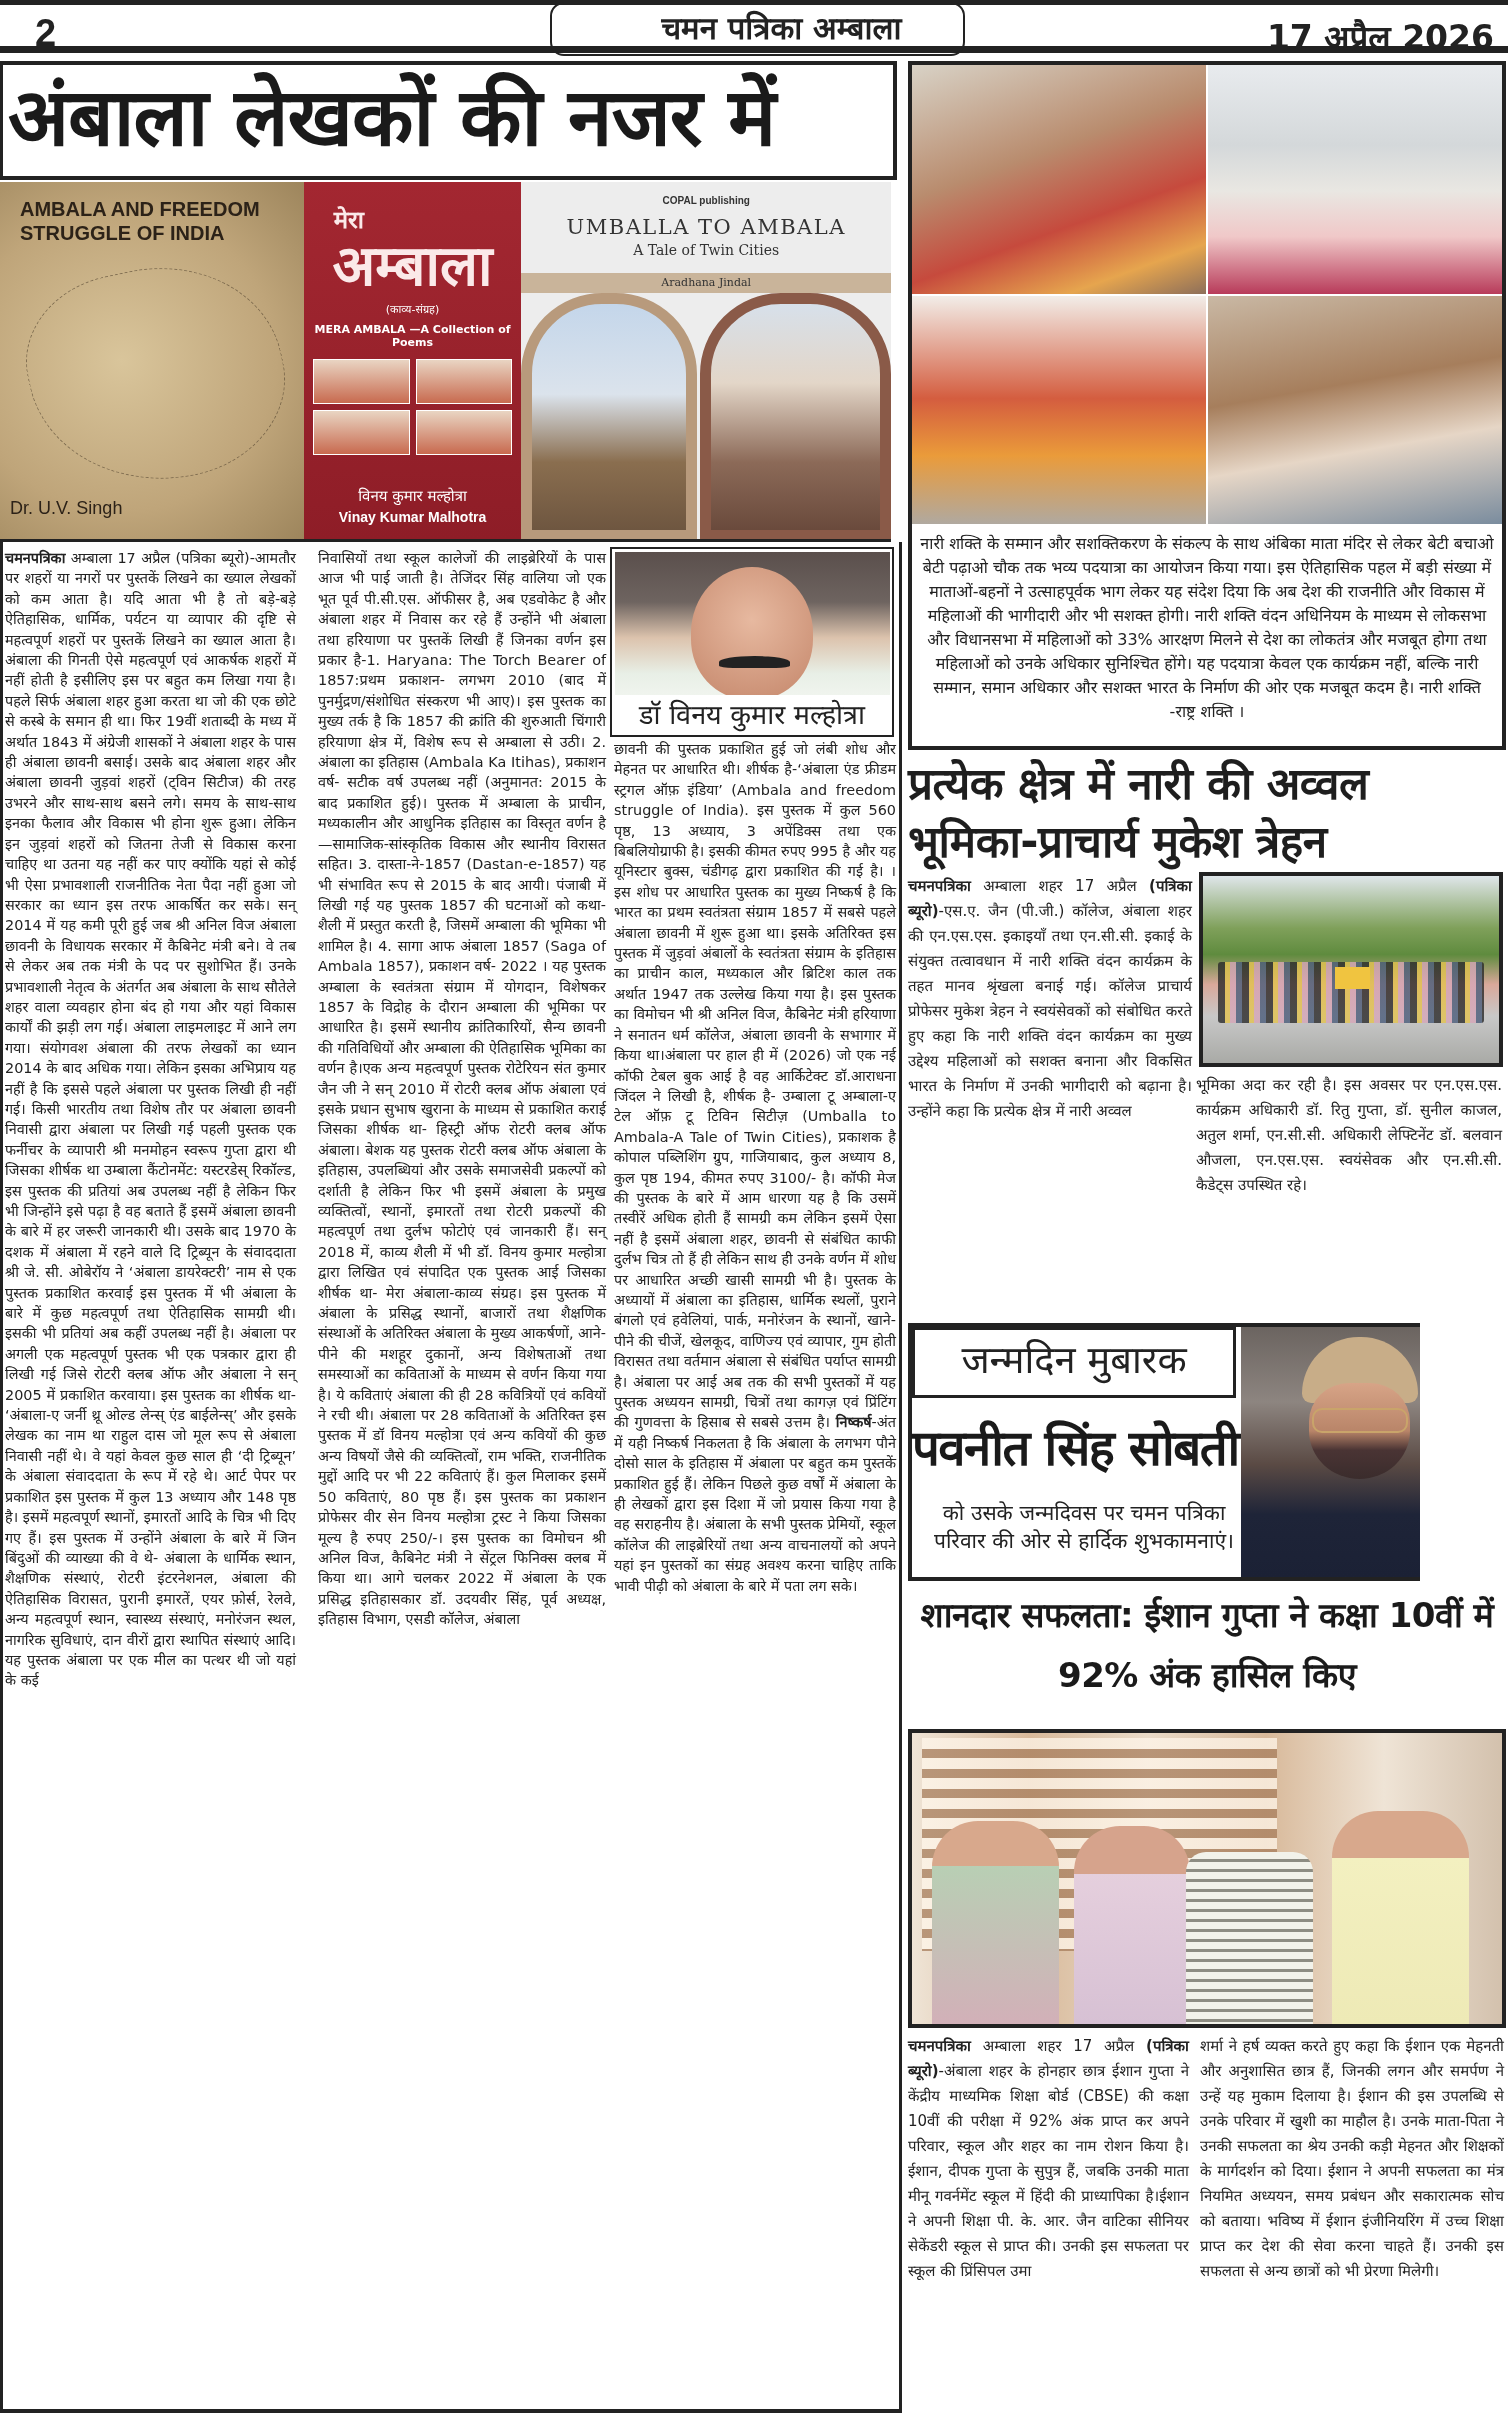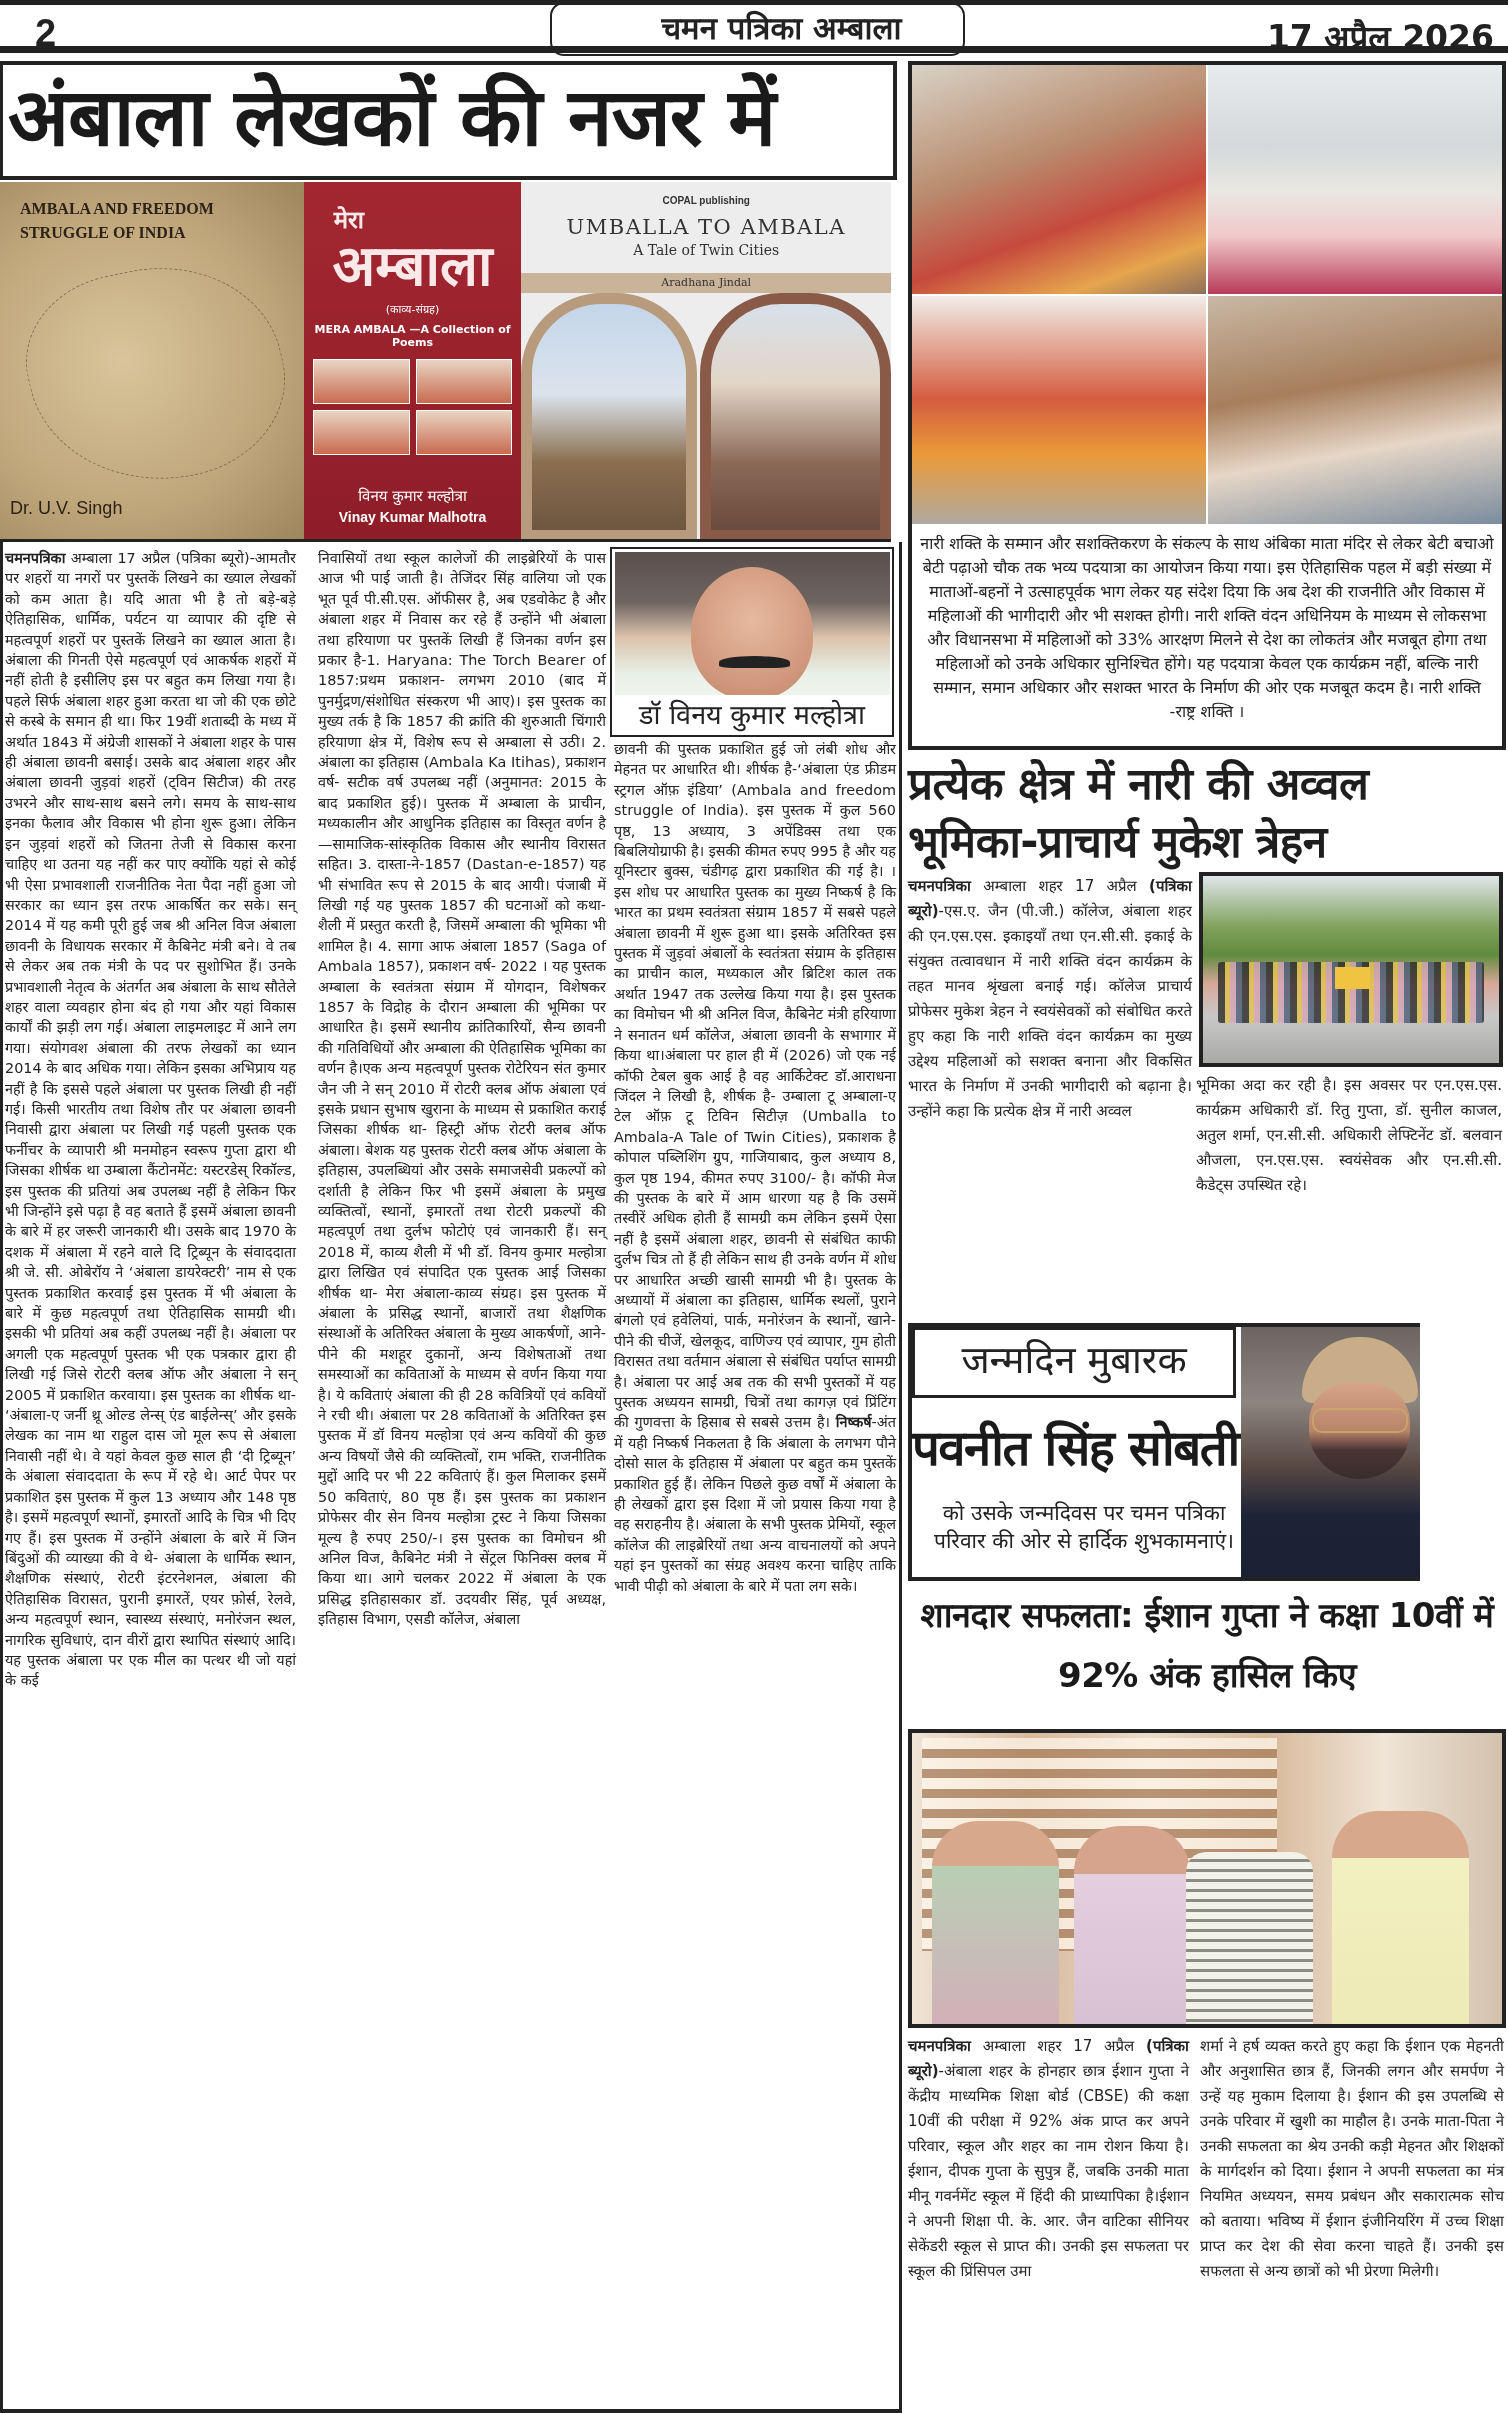--- a/index.html
+++ b/index.html
@@ -14,21 +14,21 @@
 
   
   .hl-box { position: absolute; left: 0; top: 61px; width: 897px; height: 119px; border: 4px solid #222; border-left-width: 3px; background: #fff; }
   .hl-box h1 { font-family: "DejaVu Sans", sans-serif; font-weight: bold; font-size: 80px; line-height: 106px; padding-left: 5px; letter-spacing: -1px; color: #1a1a1a; white-space: nowrap; }
 
   
   .books { position: absolute; left: 0; top: 182px; width: 891px; height: 360px; display: flex; border-bottom: 3px solid #222; }
   .book { position: relative; height: 100%; overflow: hidden; }
   .book1 { width: 304px; background: radial-gradient(ellipse at 40% 50%, #d9c59b 0%, #bfa57a 60%, #9d855c 100%); }
   .book1 .map { position: absolute; left: 30px; top: 86px; width: 253px; height: 213px; border: 1.5px dashed #4a3c2a; border-radius: 40% 55% 45% 60%; opacity: .55; transform: rotate(-12deg); }
-  .book1 .t { position: absolute; left: 20px; top: 15px; font-family: Liberation Serif, serif; font-weight: bold; font-size: 16px; line-height: 24px; color: #2c2218; }
+  .book1 .t { position: absolute; left: 20px; top: 15px; font-family: Liberation Sans, sans-serif; font-weight: bold; font-size: 20px; line-height: 24px; color: #2c2218; }
   .book1 .a { position: absolute; left: 10px; bottom: 20px; font-family: "Liberation Sans", sans-serif; font-size: 18px; color: #2c2218; }
   .book2 { width: 218px; background: linear-gradient(#a32731, #8e1d27); color: #fff; text-align: center; }
   .book2 .m1 { margin-top: 20px; font-size: 24px; font-weight: bold; color: #fbe9e9; text-align: left; padding-left: 30px; }
   .book2 .m2 { font-size: 56px; font-weight: bold; line-height: 61px; color: #fbe9e9; }
   .book2 .m3 { font-size: 11px; margin-top: 5px; }
   .book2 .m4 { font-size: 11px; font-weight: bold; margin-top: 7px; }
   .book2 .tiles { display: grid; grid-template-columns: 1fr 1fr; gap: 6px; padding: 10px 9px; height: 116px; }
   .book2 .tile { background: linear-gradient(#e9d5c3, #c86a4f); border: 1px solid #fff; }
   .book2 .a1 { font-size: 15px; margin-top: 20px; text-align: center; }
   .book2 .a2 { font-family: "Liberation Sans", sans-serif; font-weight: bold; font-size: 14px; margin-top: 4px; }

